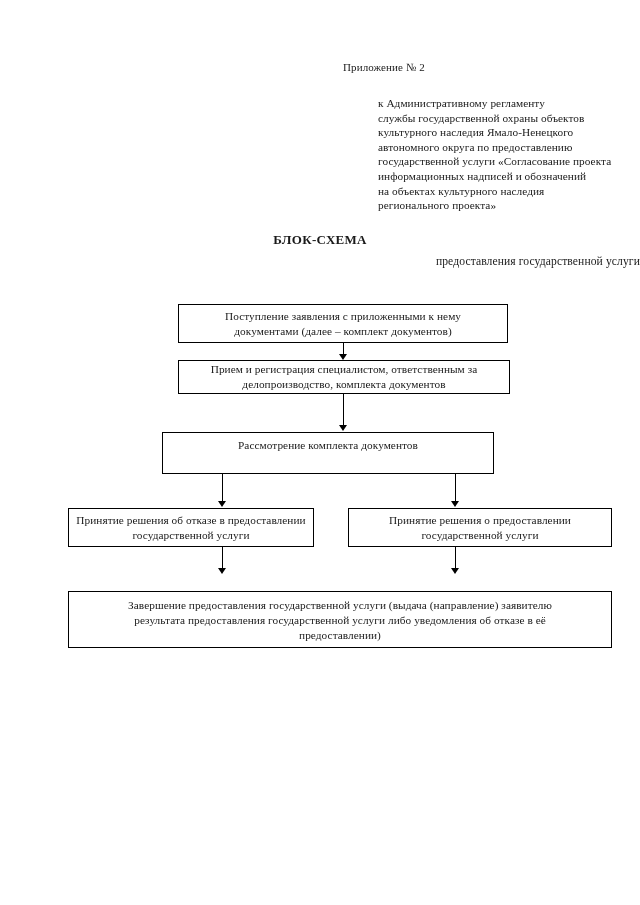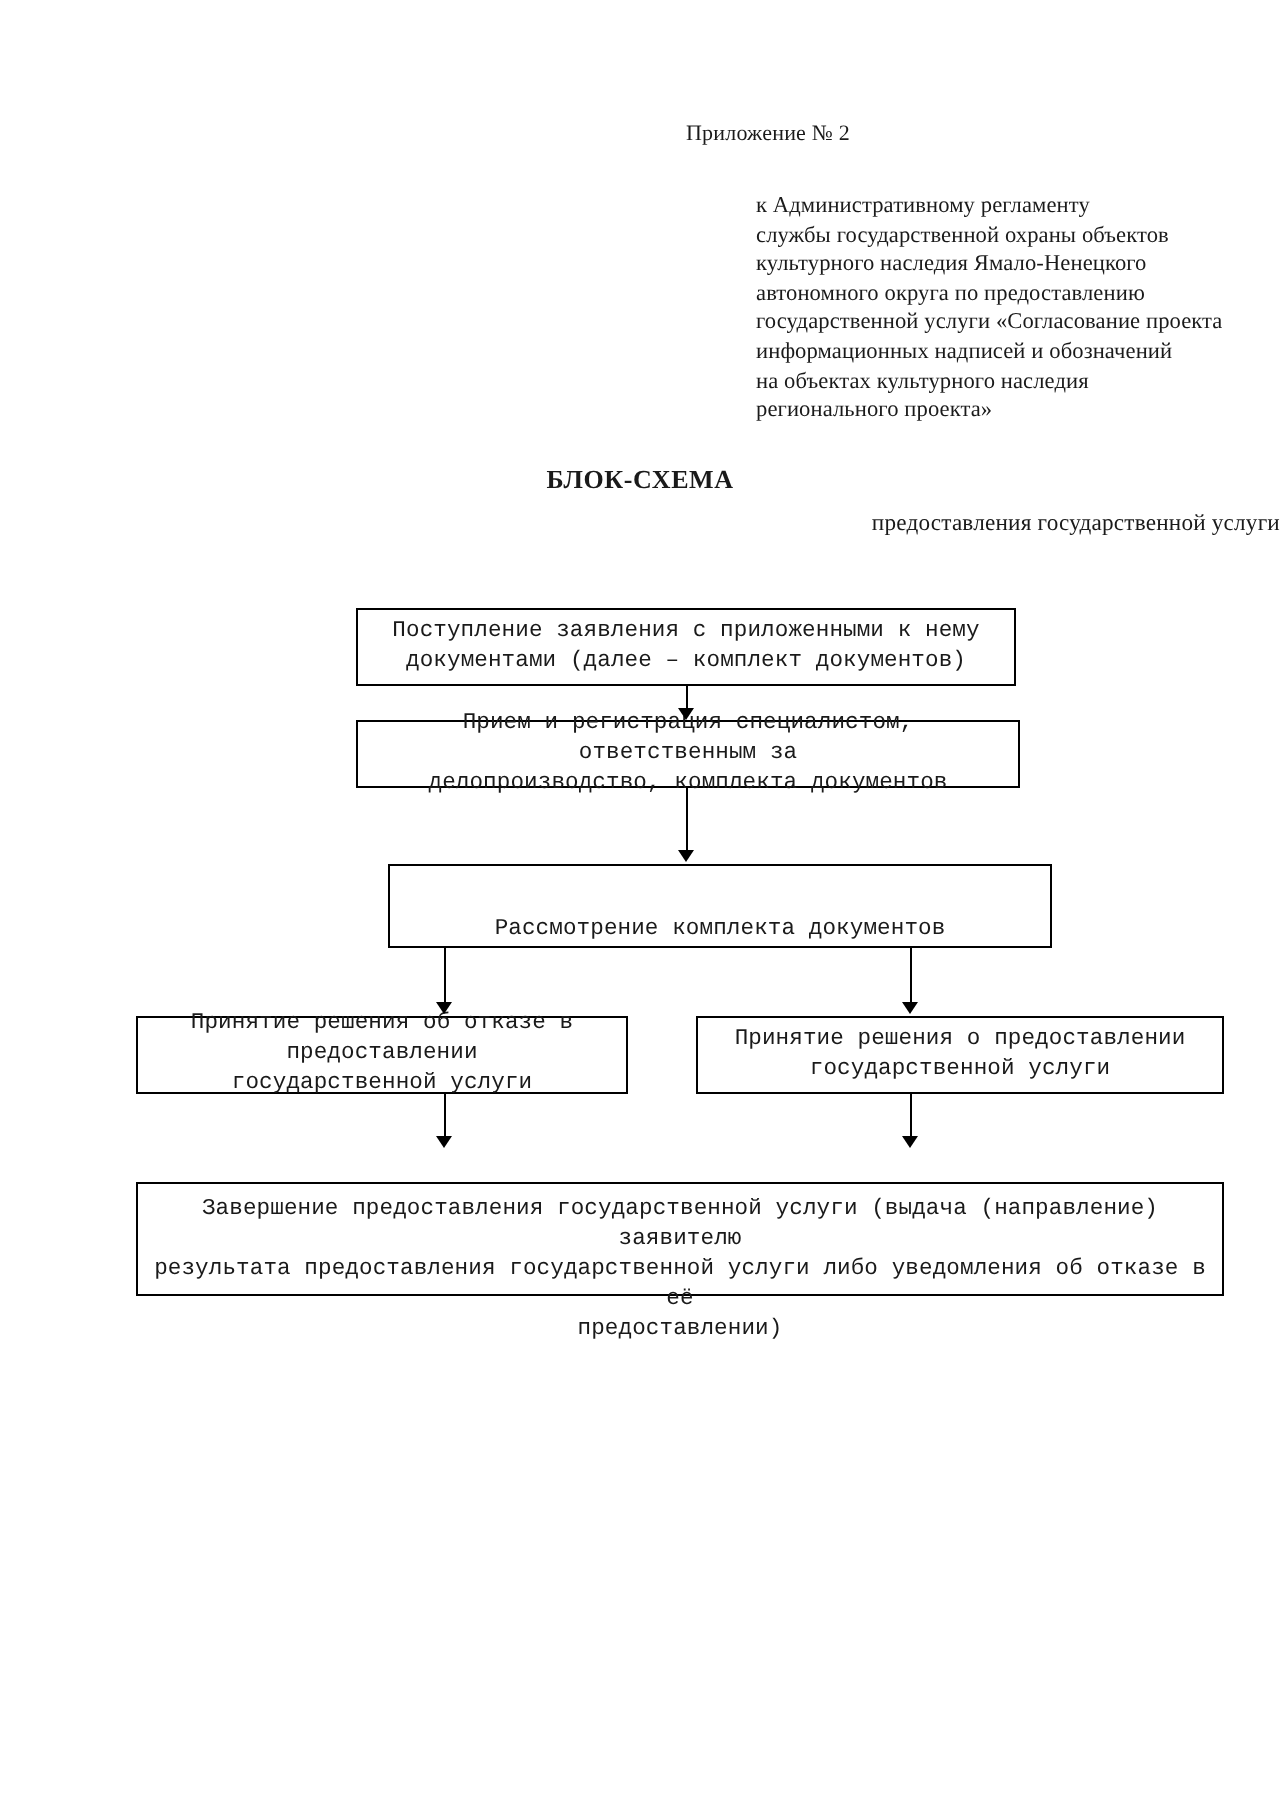--- a/index.html
+++ b/index.html
@@ -79,27 +79,26 @@
     text-align: center;
     font-size: 11.3px;
     line-height: 15px;
     letter-spacing: 0.05px;
     padding: 0 6px;
     background: #ffffff;
   }
   .fbox .txt {
     display: block;
     width: 100%;
-    font-family: Liberation Mono, monospace;
   }
 
   #box-intake   { left: 178px; top: 304px; width: 330px; height: 39px; }
   #box-register { left: 178px; top: 360px; width: 332px; height: 34px; }
-  #box-review   { left: 194px; top: 432px; width: 332px; height: 42px;
-                  align-items: flex-end; padding-top: 5px; }
+  #box-review   { left: 162px; top: 432px; width: 332px; height: 42px;
+                  align-items: flex-start; padding-top: 5px; }
   #box-refuse   { left: 68px;  top: 508px; width: 246px; height: 39px; }
   #box-grant    { left: 348px; top: 508px; width: 264px; height: 39px; }
   #box-complete { left: 68px;  top: 591px; width: 544px; height: 57px;
                   align-items: flex-start; padding-top: 6px; }
 
   
   .vline {
     position: absolute;
     width: 1px;
     background: #000000;

